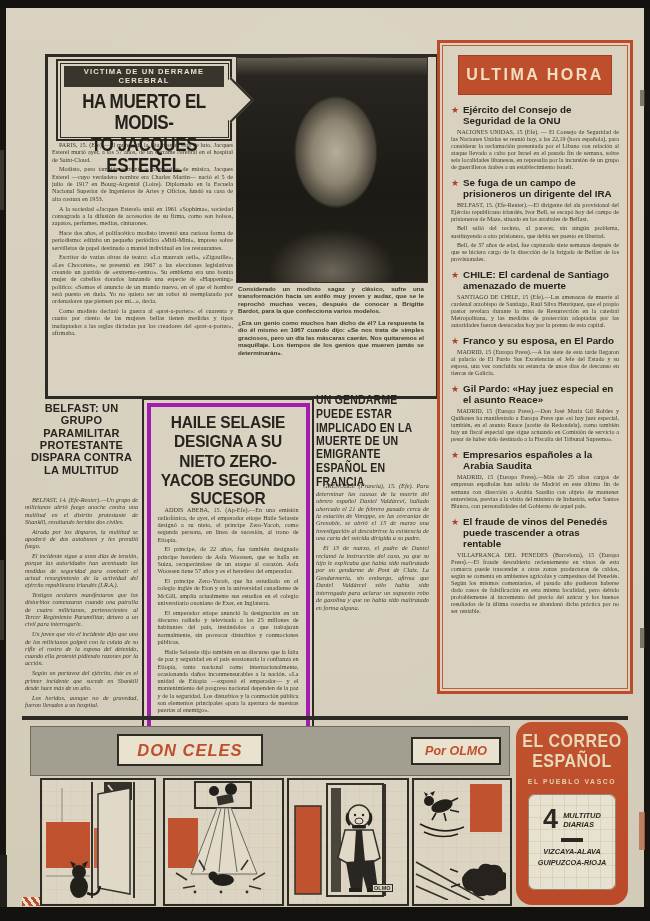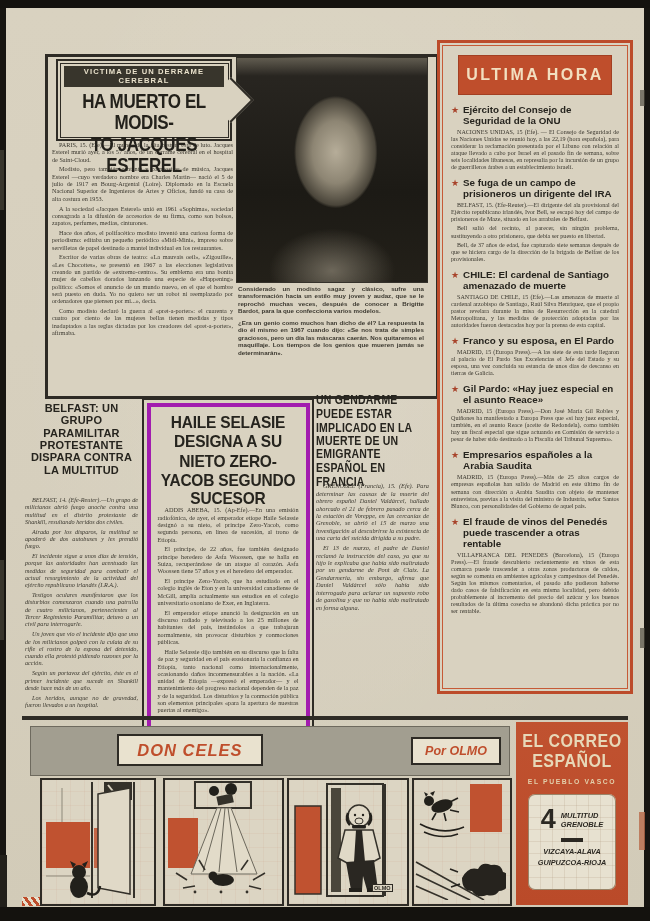--- a/index.html
+++ b/index.html
@@ -126,20 +126,21 @@
   .sig{
     position:absolute;left:372px;top:884px;font-size:5.5px;font-weight:bold;
     color:#2e2b25;border:1px solid #2e2b25;padding:0 1px;background:#dcd5c3;z-index:3;
   }
 
   
   .masthead{
     position:absolute;left:516px;top:722px;width:112px;height:183px;
     background:linear-gradient(180deg,#c05230 0%, #ba4a29 100%);
     text-align:center;
+    border-radius:16px;
   }
   .mh-title{color:#e7d8b8;font-weight:bold;font-size:16px;line-height:1.05;letter-spacing:.5px;margin-top:10px;transform:scaleY(1.15);transform-origin:50% 0;}
   .mh-sub{color:#e2cfab;font-size:6.8px;font-weight:bold;letter-spacing:1.6px;margin-top:12px;}
   .mh-card{
     position:absolute;left:12px;top:72px;width:88px;height:96px;
     background:#e7e1d0;border-radius:7px;box-shadow:0 0 0 1px #9a8468 inset;
     background-image:
       repeating-linear-gradient(0deg, rgba(150,120,90,.15) 0 1px, rgba(0,0,0,0) 1px 12px),
       repeating-linear-gradient(90deg, rgba(150,120,90,.15) 0 1px, rgba(0,0,0,0) 1px 12px);
   }
@@ -369,21 +370,21 @@
   <div class="mh-title">
     <div>EL CORREO</div>
     <div>ESPAÑOL</div>
   </div>
   <div class="mh-sub">EL PUEBLO VASCO</div>
   <div class="mh-card">
     <div class="mh-row">
       <span class="mh-num">4</span>
       <span class="mh-ed">
         <span>MULTITUD</span><br>
-        <span>GRENOBLE</span>
+        <span>DIARIAS</span>
       </span>
     </div>
     <div class="mh-div"></div>
     <div class="mh-regions">
       <div>VIZCAYA-ALAVA</div>
       <div>GUIPUZCOA-RIOJA</div>
     </div>
   </div>
 </div>
 

